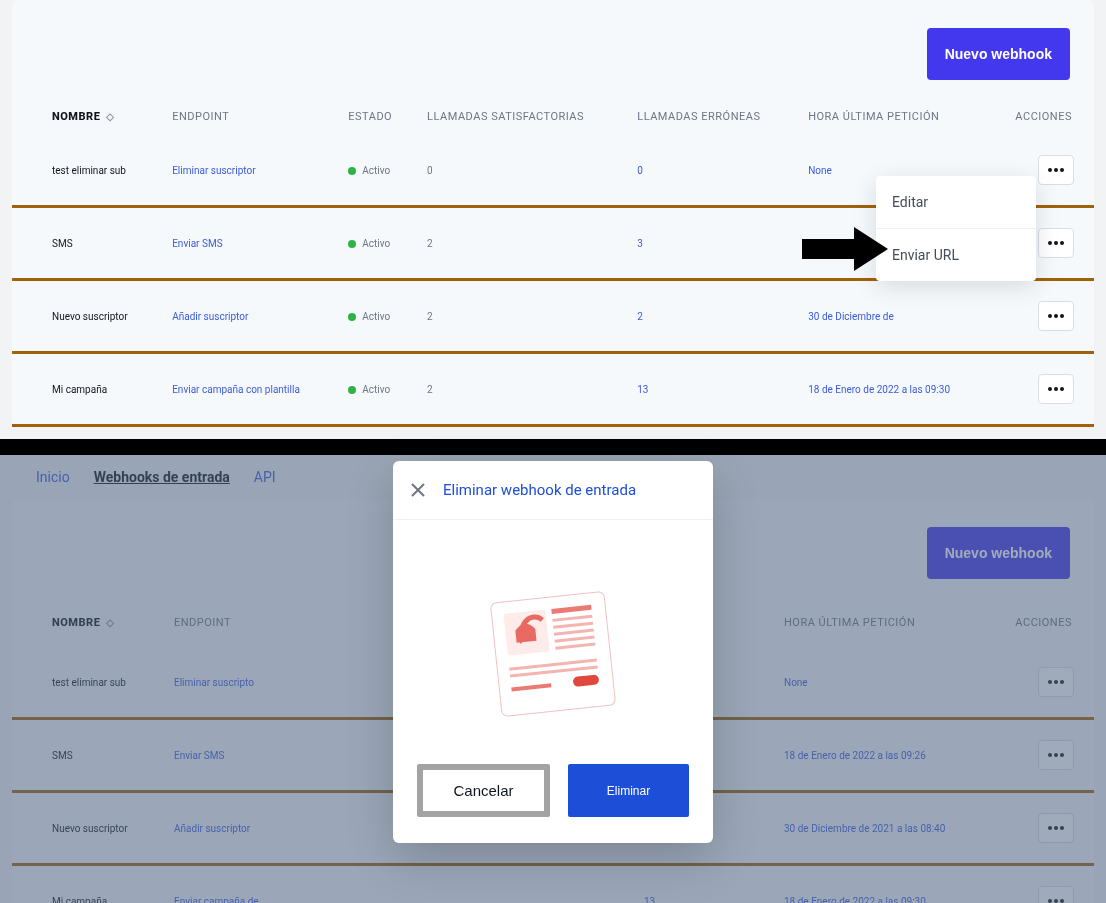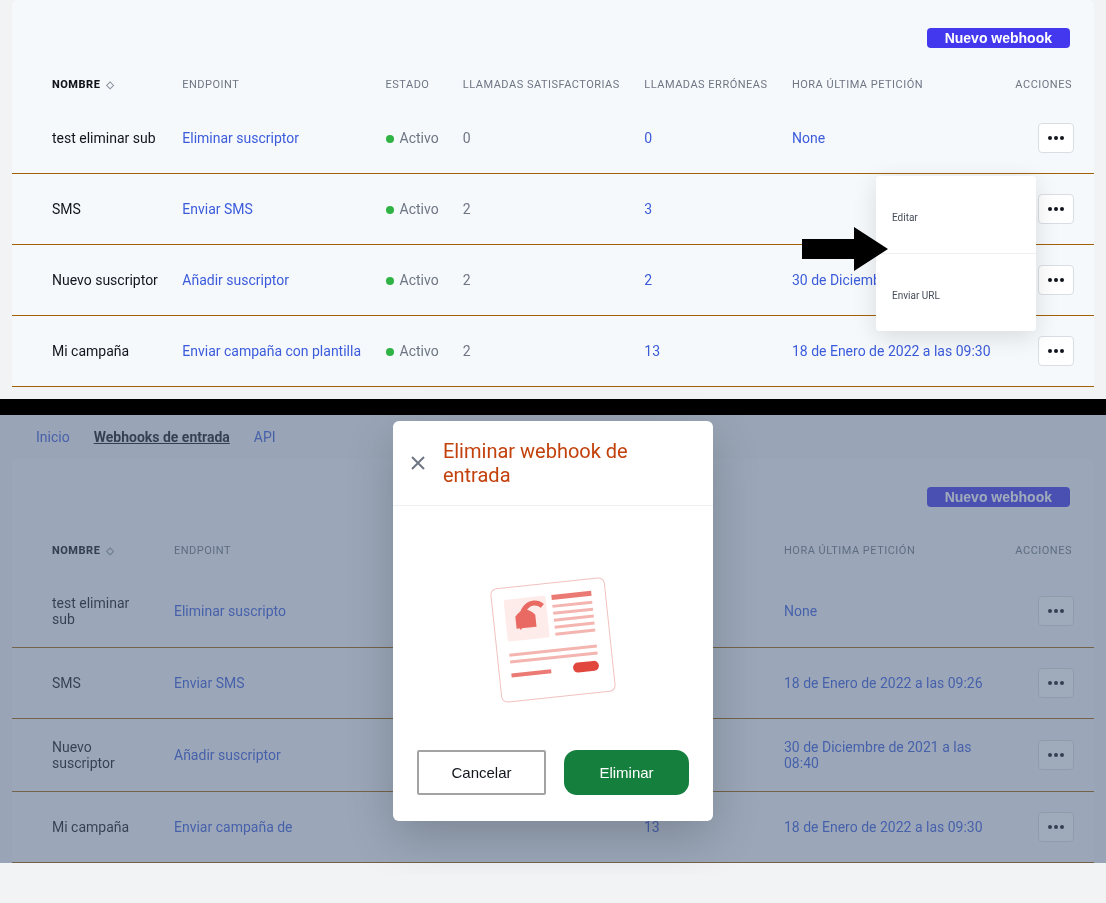--- a/index.html
+++ b/index.html
@@ -1,57 +1,57 @@
 <!DOCTYPE html>
 <html><head>
 <meta charset="utf-8">
 <style>
 * { box-sizing: border-box; margin: 0; padding: 0; }
 body { font-family: -apple-system, BlinkMacSystemFont, "Segoe UI", Roboto, sans-serif; background: #f1f3f5; width: 1106px; }
 .panel { background: #f6f9fc; border-radius: 6px; margin: 12px; padding: 0; overflow: visible; position: relative; }
 .panel-top { margin-top: 0; }
 .panel-header { display: flex; justify-content: flex-end; padding: 28px 24px 18px; }
-.btn-primary { background: #4338ed; color: #fff; border: none; padding: 2px 18px; border-radius: 4px; font-weight: 700; font-size: 14px; cursor: pointer; }
+.btn-primary { background: #4338ed; color: #fff; border: none; padding: 18px 18px; border-radius: 4px; font-weight: 700; font-size: 14px; cursor: pointer; }
 .table-wrap { width: 100%; }
 table { width: 100%; border-collapse: collapse; }
 th { text-align: left; font-size: 11px; font-weight: 400; color: #6e7684; letter-spacing: 0.5px; padding: 12px 12px; text-transform: uppercase; }
 th.sorted { color: #11161d; font-weight: 800; }
 th .sort-icon { display: inline-block; margin-left: 6px; color: #8892a0; font-size: 10px; }
-td { padding: 20px 12px; font-size: 14px; color: #11161d; border-bottom: 1px solid #a16207; }
+td { padding: 20px 12px; font-size: 10px; color: #11161d; border-bottom: 3px solid #a16207; }
 td.link { color: #3b5bdb; }
 td.muted { color: #6e7684; }
 td.status { color: #6e7684; }
 .status-dot { display: inline-block; width: 8px; height: 8px; border-radius: 50%; background: #2fb344; margin-right: 6px; vertical-align: middle; }
 .actions-cell { text-align: right; padding-right: 20px; }
 .kebab { border: 1px solid #d9dee5; background: #fff; border-radius: 4px; width: 36px; height: 30px; cursor: pointer; display: inline-flex; align-items: center; justify-content: center; }
 .kebab svg circle { fill: #11161d; }
 th:first-child, td:first-child { padding-left: 40px; }
 th.right, td.right { text-align: right; padding-right: 22px; }
 .dropdown { position: absolute; background: #fff; border-radius: 4px; box-shadow: 0 6px 24px rgba(0,0,0,.12); width: 160px; z-index: 40; }
-.dropdown-item { padding: 30px 16px; font-size: 10px; color: #454c59; border-bottom: 1px solid #eef0f3; cursor: pointer; margin-top: 6px; }
+.dropdown-item { padding: 18px 16px; font-size: 14px; color: #454c59; border-bottom: 1px solid #eef0f3; cursor: pointer; }
 .dropdown-item:last-child { border-bottom: none; }
 .arrow-shape { position: absolute; z-index: 50; }
 
 .section2 { position: relative; background: #000; padding-top: 16px; }
 .under-overlay { filter: none; }
 .overlay { position: absolute; inset: 16px 0 0 0; background: rgba(80,100,130,0.55); z-index: 20; }
 .tabs { display: flex; gap: 24px; padding: 14px 36px; font-size: 14px; }
 .tab { color: #3b5bdb; cursor: pointer; }
 .tab.active { color: #11161d; font-weight: 700; text-decoration: underline; }
 .panel2 { background: #f6f9fc; border-radius: 6px; margin: 0 12px 12px; position: relative; }
 .modal { position: absolute; left: 50%; top: 22px; transform: translateX(-50%); width: 320px; background: #fff; border-radius: 6px; box-shadow: 0 16px 48px rgba(0,0,0,.2); z-index: 30; padding-bottom: 26px; }
 .modal-head { display: flex; align-items: center; padding: 18px 14px; border-bottom: 1px solid #eef0f3; }
 .modal-close { width: 22px; height: 22px; display: inline-flex; align-items: center; justify-content: center; margin-right: 14px; color: #6e7684; cursor: pointer; }
-.modal-title { font-size: 20px; color: #c2410c; }
+.modal-title { font-size: 15px; color: #1d4ed8; }
 .modal-body { padding: 28px 24px 20px; text-align: center; }
 .modal-question { font-size: 16px; color: #11161d; line-height: 1.5; }
 .modal-illustration { margin: 26px auto 10px; width: 160px; height: 160px; display: flex; align-items: center; justify-content: center; }
 .modal-actions { display: flex; gap: 18px; padding: 0 24px; }
-.btn-secondary { flex: 1; border: 2px solid #a3a3a3; background: #fff; color: #11161d; padding: 12px 0; font-size: 15px; border-radius: 2px; cursor: pointer; }
-.btn-danger { flex: 1; border: none; background: #15803d; color: #fff; padding: 12px 0; font-size: 15px; border-radius: 13px; cursor: pointer; }
+.btn-secondary { flex: 1; border: 6px solid #a3a3a3; background: #fff; color: #11161d; padding: 12px 0; font-size: 15px; border-radius: 2px; cursor: pointer; }
+.btn-danger { flex: 1; border: none; background: #1d4ed8; color: #fff; padding: 12px 0; font-size: 12px; border-radius: 2px; cursor: pointer; }
 .page2-wrap { background: #f1f3f5; }
 </style>
 </head>
 <body>
 
 <div class="panel panel-top">
   <div class="panel-header">
     <button class="btn-primary">Nuevo webhook</button>
   </div>
   <div class="table-wrap">

